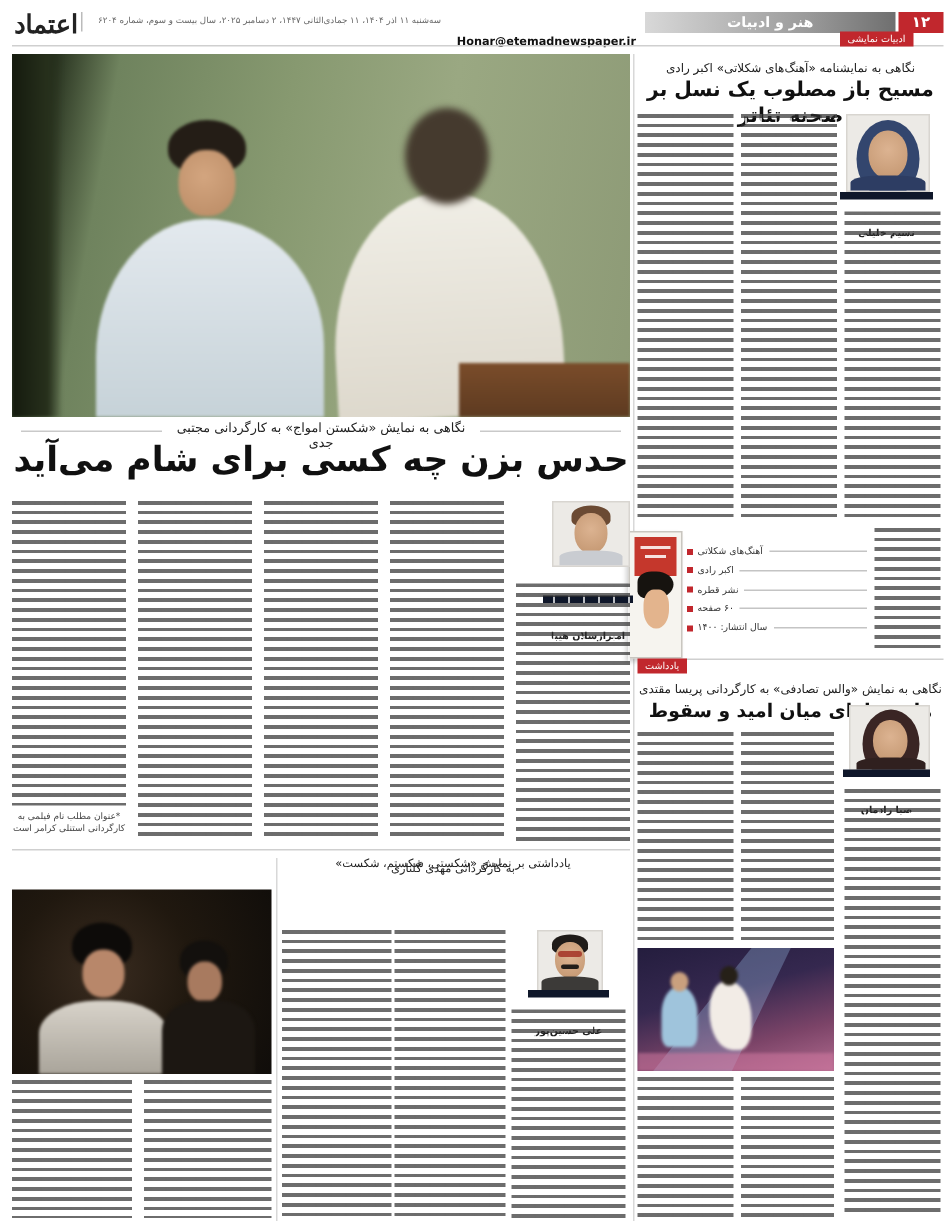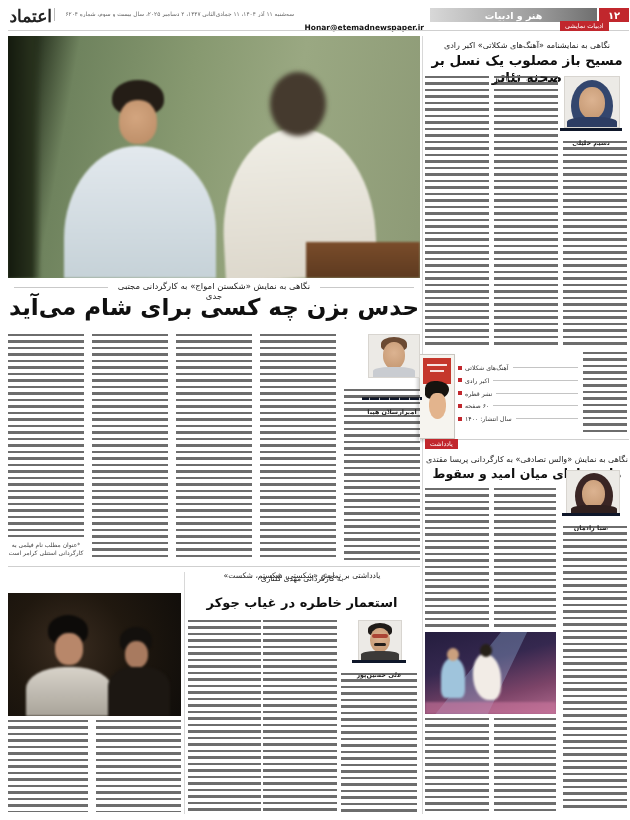--- a/index.html
+++ b/index.html
@@ -14,21 +14,21 @@
   .email{left:298px;top:10px;width:126px;font-size:7.5px;font-weight:bold;color:#111;direction:ltr;text-align:right;margin-top:13px;}
   .dateline{left:58px;top:11px;width:236px;font-size:5.8px;color:#666;text-align:right;white-space:nowrap;overflow:hidden;}
   .logo{left:10px;top:6px;width:42px;font-size:17px;font-weight:bold;color:#222;text-align:center;font-family:"DejaVu Serif","Liberation Serif",serif;}
   .logodiv{left:54px;top:8px;width:1px;height:13px;background:#bbb;}
   .hr{background:#cfcfcf;height:1px;}
   .vr{background:#d8d8d8;width:1px;}
   .tag{background:#c1272d;color:#fff;font-size:6.4px;height:10px;display:flex;align-items:center;justify-content:center;padding:0 5px;}
   
   .kicker{font-size:8px;color:#222;text-align:center;font-weight:500;}
   .headline{font-weight:bold;color:#101010;text-align:center;line-height:1.25;}
-  .author-name{font-size:6.4px;font-weight:bold;color:#222;text-align:center;border-top:3px solid #0f172a;padding-top:8px;}
+  .author-name{font-size:6.4px;font-weight:bold;color:#222;text-align:center;border-top:5px solid #0f172a;padding-top:18px;}
   .footnote{font-size:6px;color:#444;text-align:center;line-height:1.4;}
   .tcol{background-image:
      repeating-linear-gradient(to bottom,rgba(45,45,45,.82) 0 2.4px,transparent 2.4px 6.5px),
      repeating-linear-gradient(to left,rgba(255,255,255,.85) 0 1px,transparent 1px 10px);
      opacity:.85;}
   
   .portrait{background:#eceae6;overflow:hidden;border:1px solid #d8d5d0;}
   .p-face{position:absolute;border-radius:48%;background:radial-gradient(circle at 50% 40%,#dcb391,#c1946e);}
   .p-hijab{position:absolute;border-radius:50%;}
   .p-body{position:absolute;}
@@ -190,21 +190,20 @@
       <div class="abs" style="left:112px;top:34px;width:32px;height:26px;background:#13100d;border-radius:50% 50% 40% 40%;"></div>
       <div class="abs" style="left:117px;top:48px;width:23px;height:27px;background:#a87a5f;border-radius:46%;"></div>
       <div class="abs" style="left:100px;top:74px;width:62px;height:49px;background:#1c1712;border-radius:40% 40% 0 0;"></div>
     </div>
   </div>
   <div class="abs tcol" style="left:8px;top:720px;width:80px;height:92px;"></div>
   <div class="abs tcol" style="left:96px;top:720px;width:85px;height:92px;"></div>
 
   <div class="abs kicker" style="left:188px;top:571px;width:228px;font-size:7.6px;">یادداشتی بر نمایش «شکستی، شکستم، شکست»</div>
   <div class="abs kicker" style="left:188px;top:574px;width:228px;font-size:7.6px;">به کارگردانی مهدی گلناری</div>
-  <div class="abs headline" style="left:188px;top:595px;width:228px;font-size:13px;">استعمار خاطره در غیاب جوکر</div>
 
   <div class="abs portrait" style="left:358px;top:620px;width:42px;height:39px;">
     <div class="abs" style="left:9px;top:2px;width:24px;height:13px;background:#1f1b18;border-radius:50% 50% 30% 30%;"></div>
     <div class="p-face" style="left:11px;top:7px;width:20px;height:24px;"></div>
     <div class="abs" style="left:13px;top:13px;width:16px;height:4px;background:#a33226;border-radius:2px;opacity:.85;"></div>
     <div class="abs" style="left:15px;top:22px;width:12px;height:3px;background:#221d19;border-radius:2px;"></div>
     <div class="p-body" style="left:2px;top:30px;width:38px;height:9px;background:#3c3a38;border-radius:40% 40% 0 0;"></div>
   </div>
   <div class="abs author-name" style="left:352px;top:660px;width:54px;">علی حسین‌پور</div>
 

